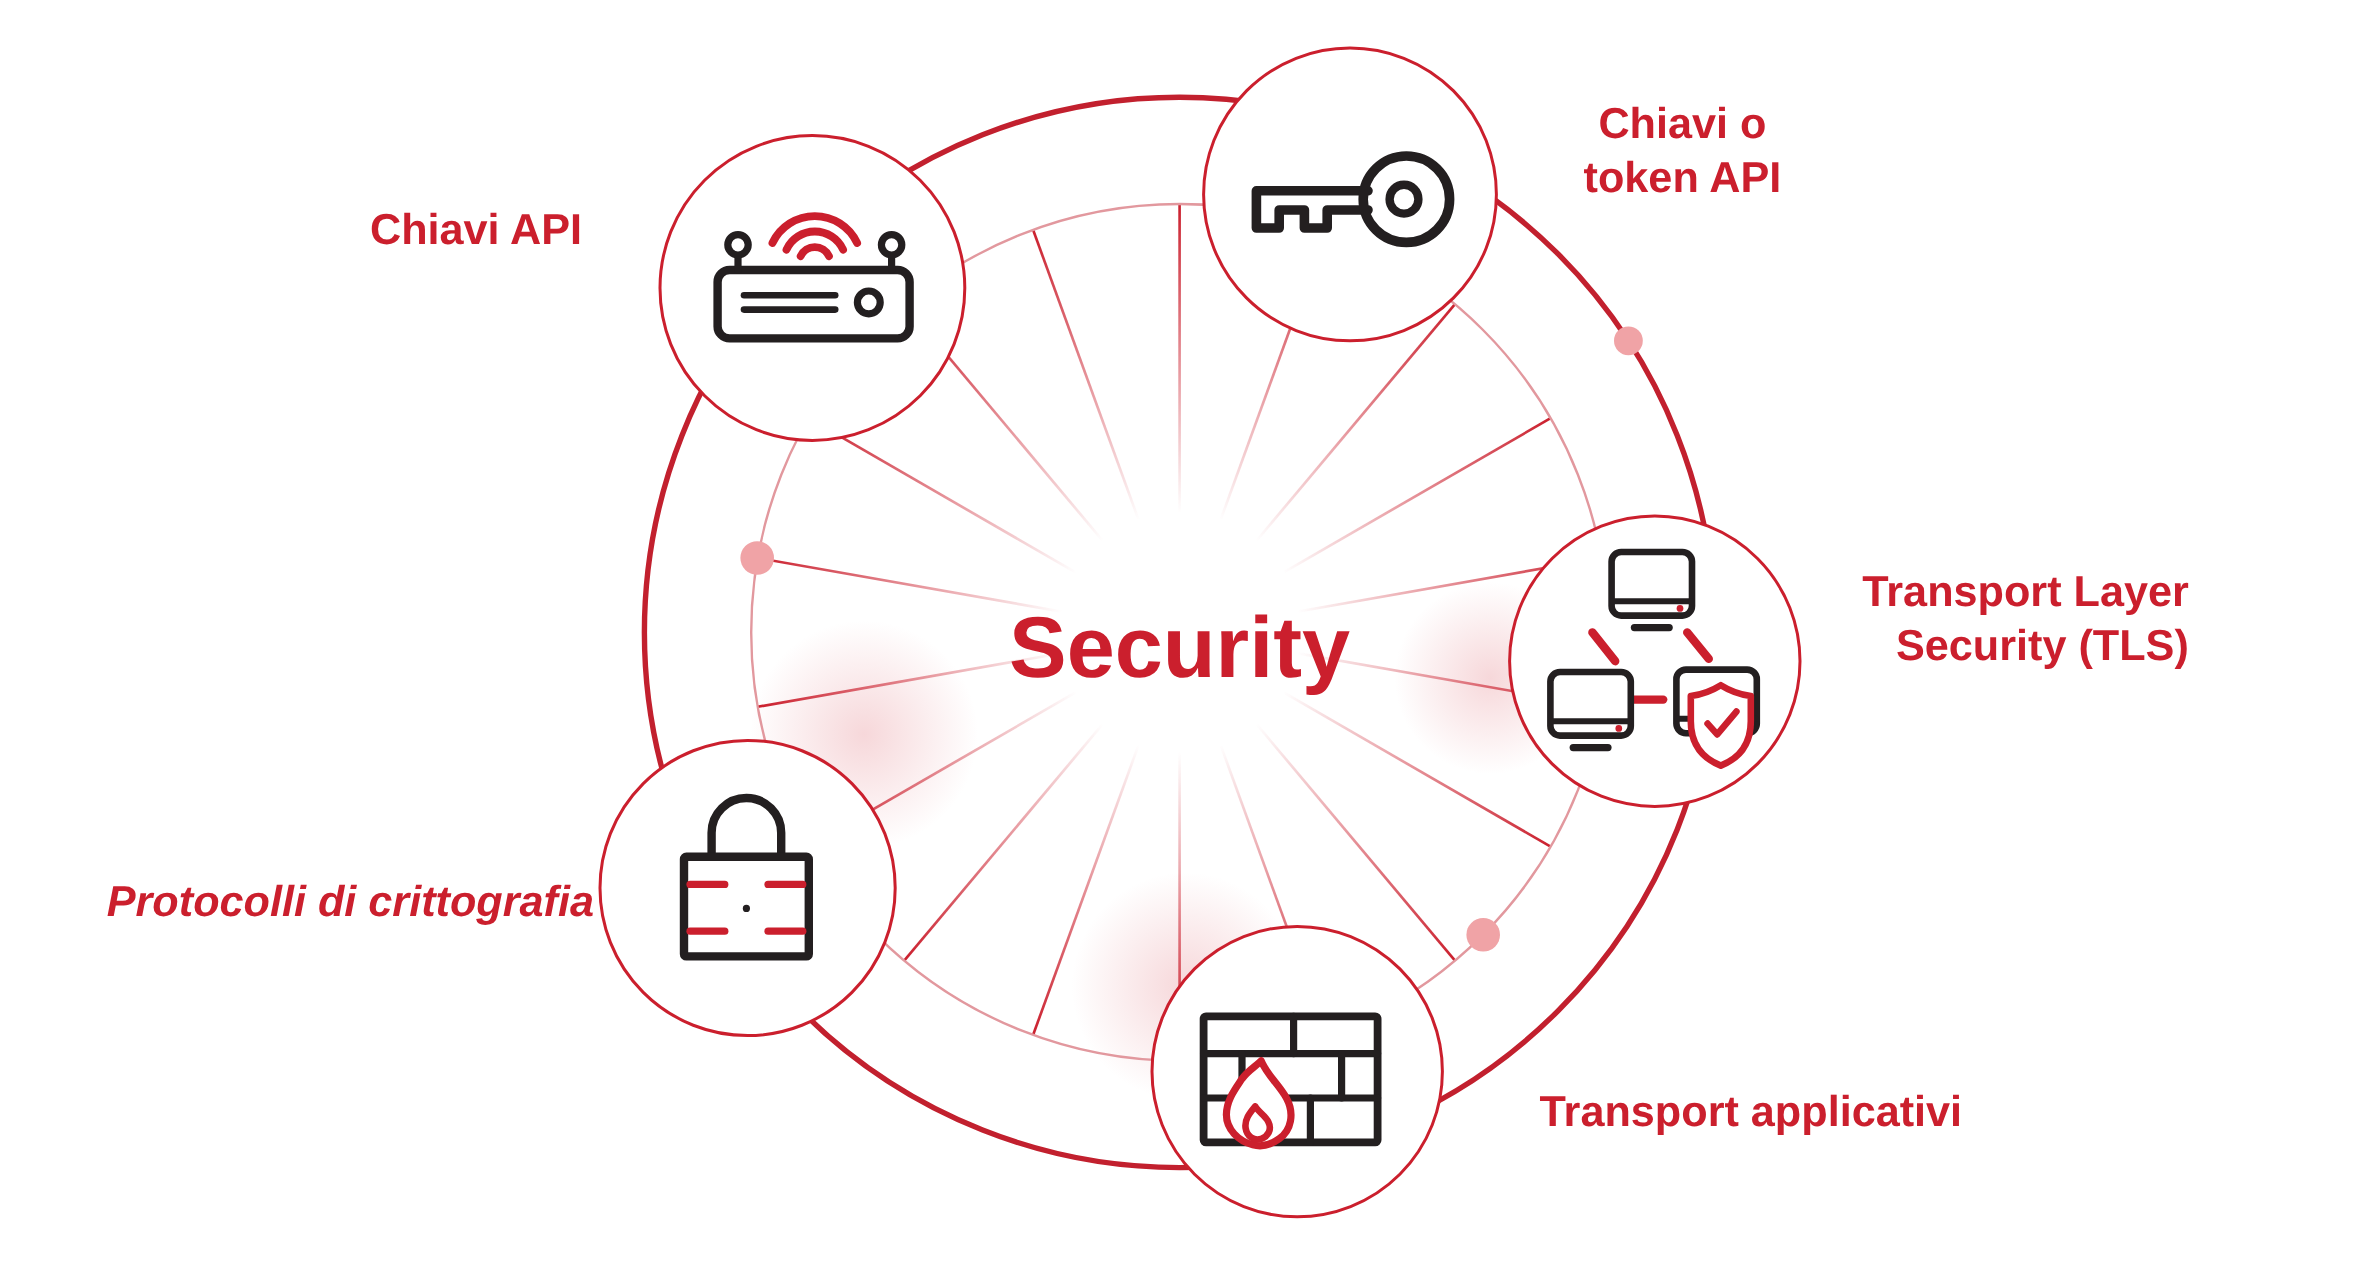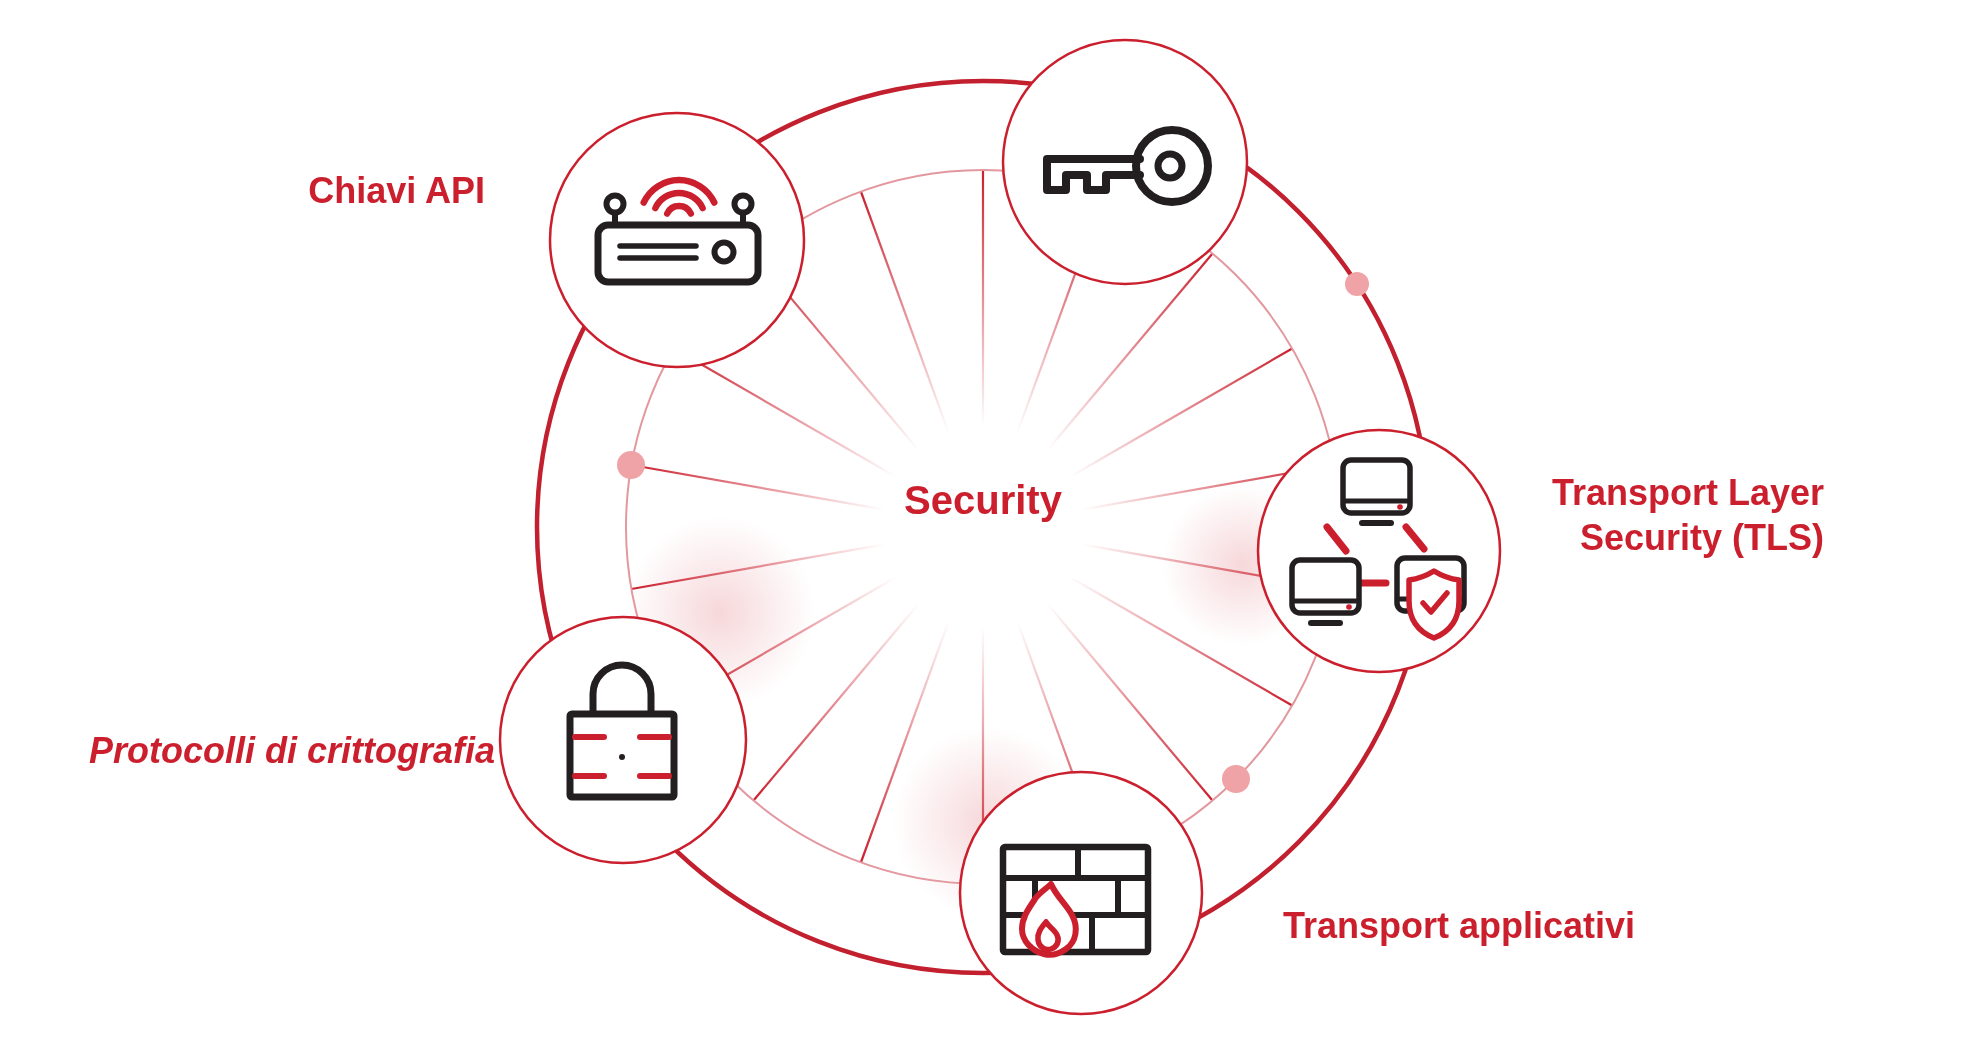--- a/index.html
+++ b/index.html
@@ -39,21 +39,21 @@
     white-space:pre-line;
   }
   .center-title{
     position:absolute;
     left:783px;top:448px;width:400px;
     text-align:center;
     color:var(--accent);
     font-weight:700;
   }
   .center-title .t1{font-size:54px;line-height:1;}
-  .center-title .t2{font-size:40px;line-height:1;margin-top:32px;}
+  .center-title .t2{font-size:72px;line-height:1;margin-top:56px;}
   .lbl-gateway{left:200px;top:168px;width:285px;text-align:right;}
   .lbl-token{left:1272px;top:80px;width:260px;text-align:center;}
   .lbl-tls{left:1504px;top:470px;width:320px;text-align:right;}
   .lbl-firewall{left:1283px;top:903px;width:360px;text-align:left;}
   .lbl-crypto{left:55px;top:728px;width:440px;text-align:right;font-style:italic;}
 </style>
 </head>
 <body>
 
 <div class="canvas">
@@ -176,18 +176,20 @@
       <line class="r" stroke-width="6" x1="640" y1="776" x2="669" y2="776"></line>
       <circle cx="622" cy="757" r="3" fill="var(--ink)"></circle>
     </g>
   </svg>
 
   <div class="center-title">
     <div class="t2">Security</div>
   </div>
 
   <div class="node-label lbl-gateway">Chiavi API</div>
+  <div class="node-label lbl-token">Chiavi o
+token API</div>
   <div class="node-label lbl-tls">Transport Layer
 Security (TLS)</div>
   <div class="node-label lbl-firewall">Transport applicativi</div>
   <div class="node-label lbl-crypto">Protocolli di crittografia</div>
 
 </div>
 
 </body></html>

